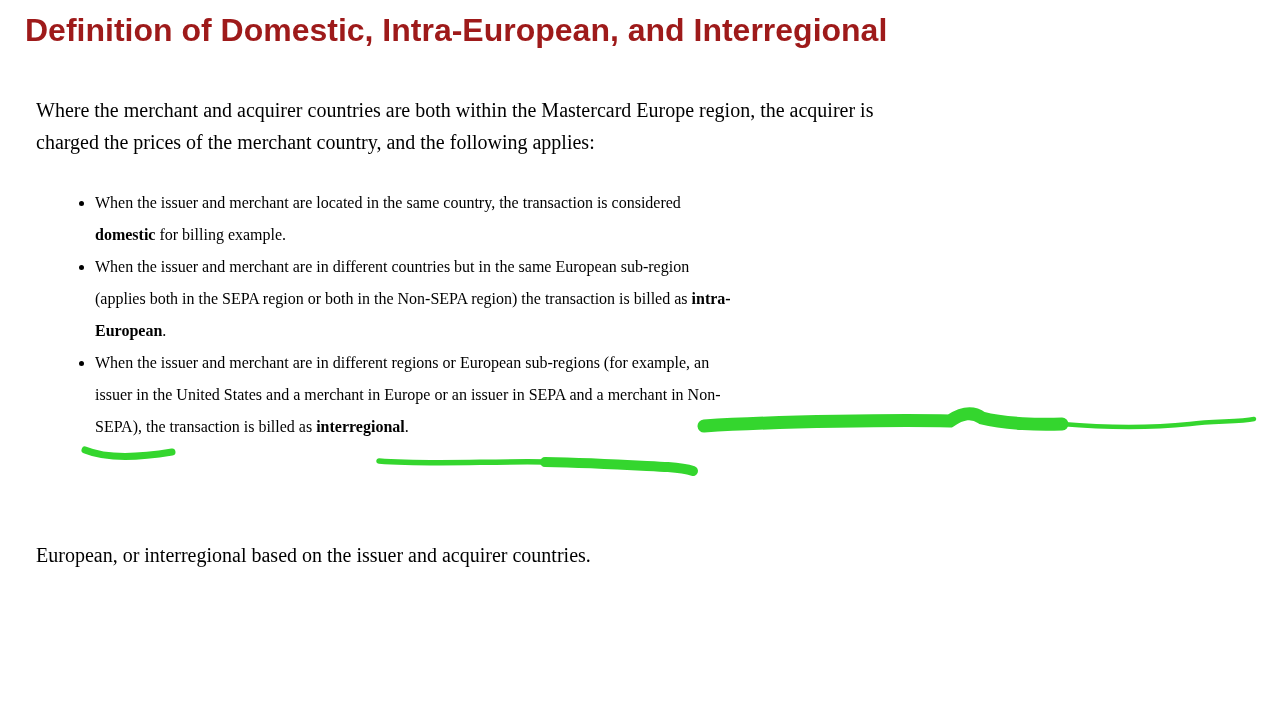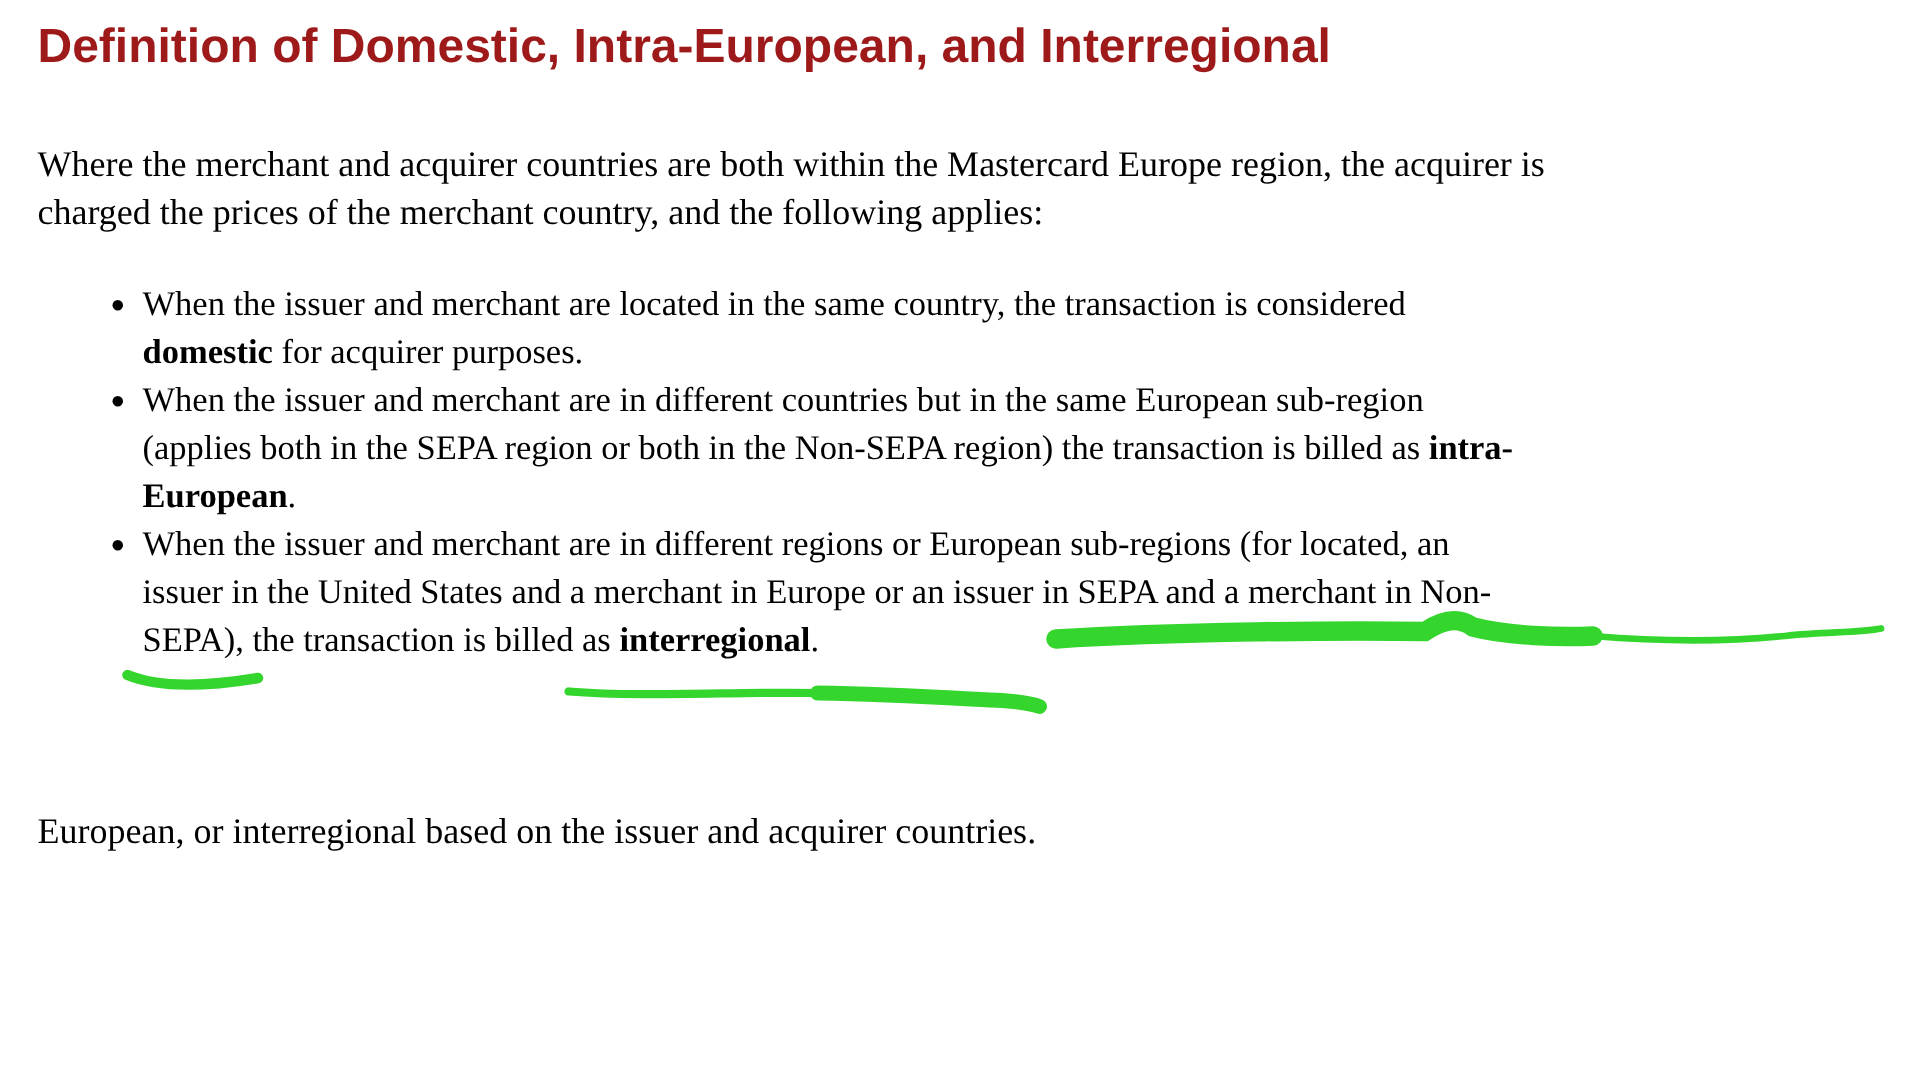--- a/index.html
+++ b/index.html
@@ -26,35 +26,35 @@
   h1.title {
     font-family: "Liberation Sans", sans-serif;
     font-size: 32px;
     line-height: 37px;
     font-weight: bold;
     margin: 0;
     color: var(--heading-color, #9e1a1a);
     white-space: nowrap;
   }
   p.body-par {
-    font-size: 24px;
+    font-size: 20px;
     line-height: 32px;
-    margin: 0;
+    margin: 11px;
     white-space: nowrap;
   }
   p.intro    { margin-top: 45px; }
   p.acquirer { margin-top: 32px; }
   p.fees     { margin-top: 31px; }
   ul.defs {
     margin: 29px 0 0 0;
     padding: 0 0 0 70px;
     list-style: disc;
   }
   ul.defs li {
-    font-size: 23px;
+    font-size: 16px;
     line-height: 32px;
     margin: 0;
     white-space: nowrap;
   }
   b { font-weight: bold; }
   svg.marker-overlay {
     position: absolute;
     top: 0; left: 0;
     width: 1280px;
     height: 714px;
@@ -65,23 +65,23 @@
 </head>
 <body>
 
 <main class="page">
 
   <h1 class="title">Definition of Domestic, Intra-European, and Interregional</h1>
 
   <p class="body-par intro"><span>Where the merchant and acquirer countries are both within the Mastercard Europe region, the acquirer is</span><br><span>charged the prices of the merchant country, and the following applies:</span></p>
 
   <ul class="defs">
-    <li><span>When the issuer and merchant are located in the same country, the transaction is considered</span><br><b>domestic</b><span> for acquirer purposes.</span></li>
+    <li><span>When the issuer and merchant are located in the same country, the transaction is considered</span><br><b>domestic</b><span> for billing example.</span></li>
     <li><span>When the issuer and merchant are in different countries but in the same European sub-region</span><br><span>(applies both in the SEPA region or both in the Non-SEPA region) the transaction is billed as </span><b>intra-</b><br><b>European</b><span>.</span></li>
-    <li><span>When the issuer and merchant are in different regions or European sub-regions (for located, an</span><br><span>issuer in the United States and a merchant in Europe or an issuer in SEPA and a merchant in Non-</span><br><span>SEPA), the transaction is billed as </span><b>interregional</b><span>.</span></li>
+    <li><span>When the issuer and merchant are in different regions or European sub-regions (for example, an</span><br><span>issuer in the United States and a merchant in Europe or an issuer in SEPA and a merchant in Non-</span><br><span>SEPA), the transaction is billed as </span><b>interregional</b><span>.</span></li>
   </ul>
 
   <p class="body-par acquirer"><br><br><span>European, or interregional based on the issuer and acquirer countries.</span></p>
 
 
 </main>
 
 <svg class="marker-overlay" viewBox="0 0 1280 714" xmlns="http://www.w3.org/2000/svg">
 
   <path d="M 704 426 C 780 421, 900 420, 950 421 C 962 413, 972 411, 982 418 C 1005 424, 1040 425, 1062 424" fill="none" stroke="#34d62e" stroke-width="13" stroke-linecap="round"></path>

